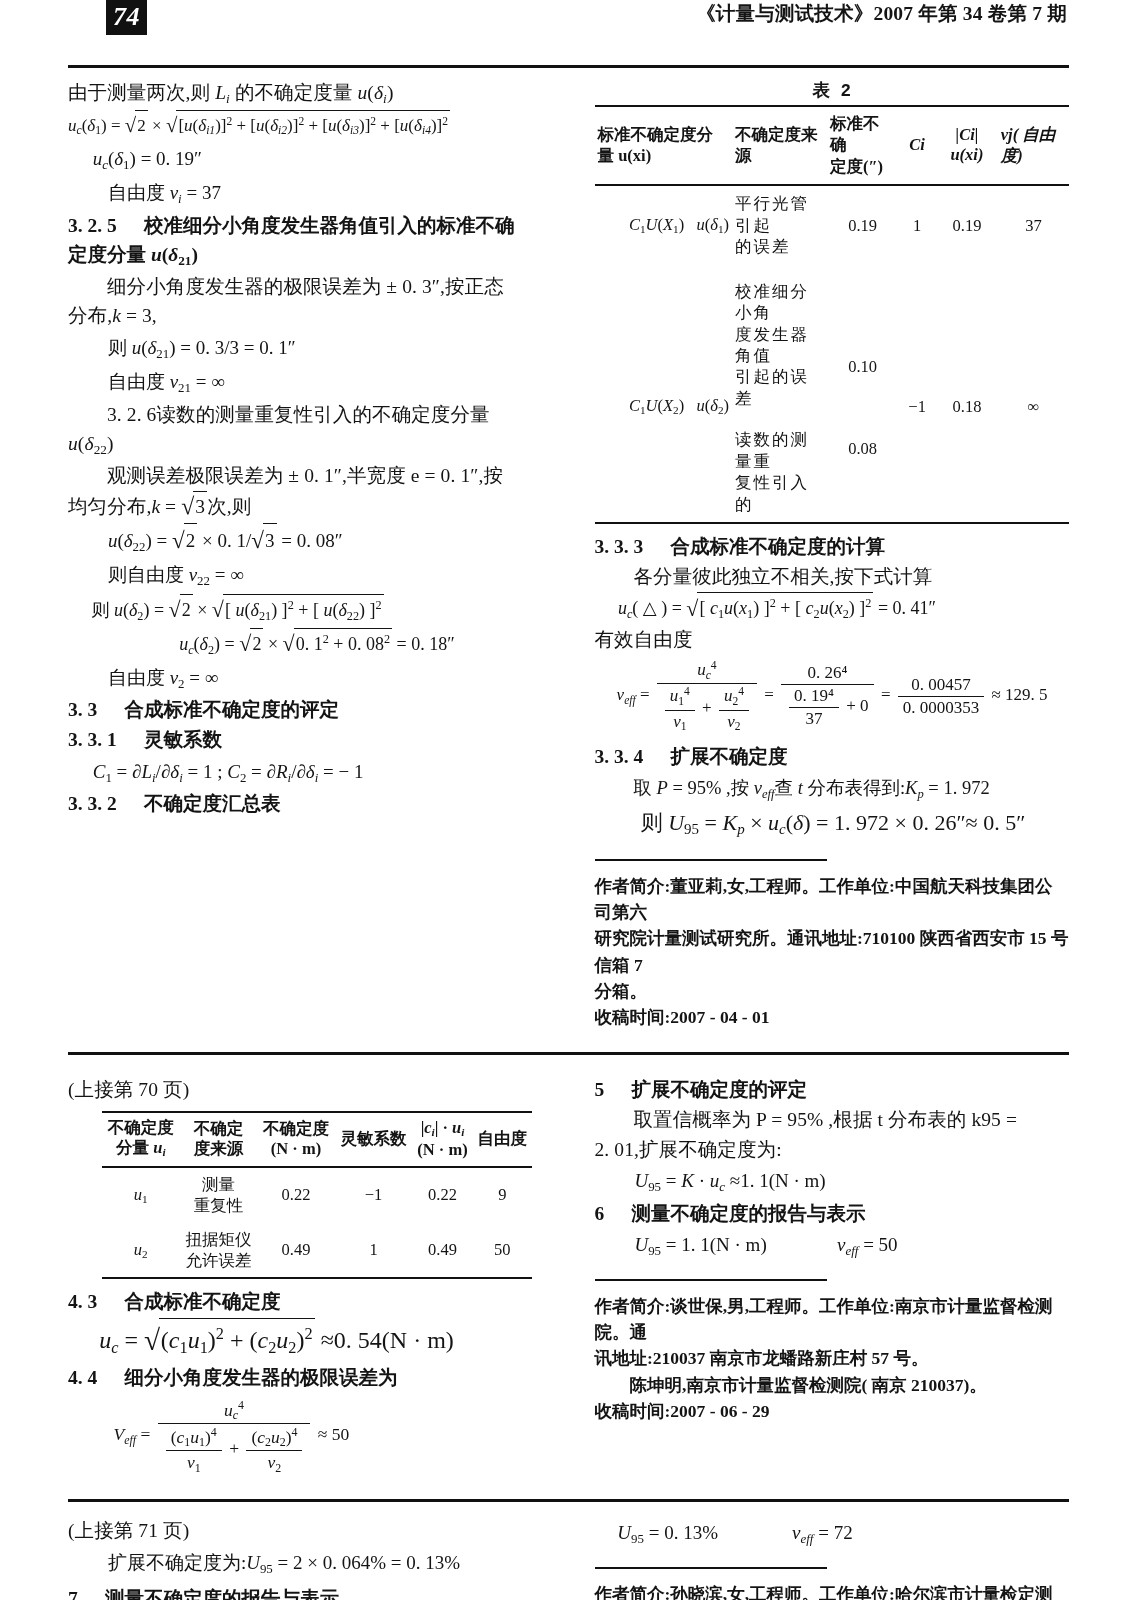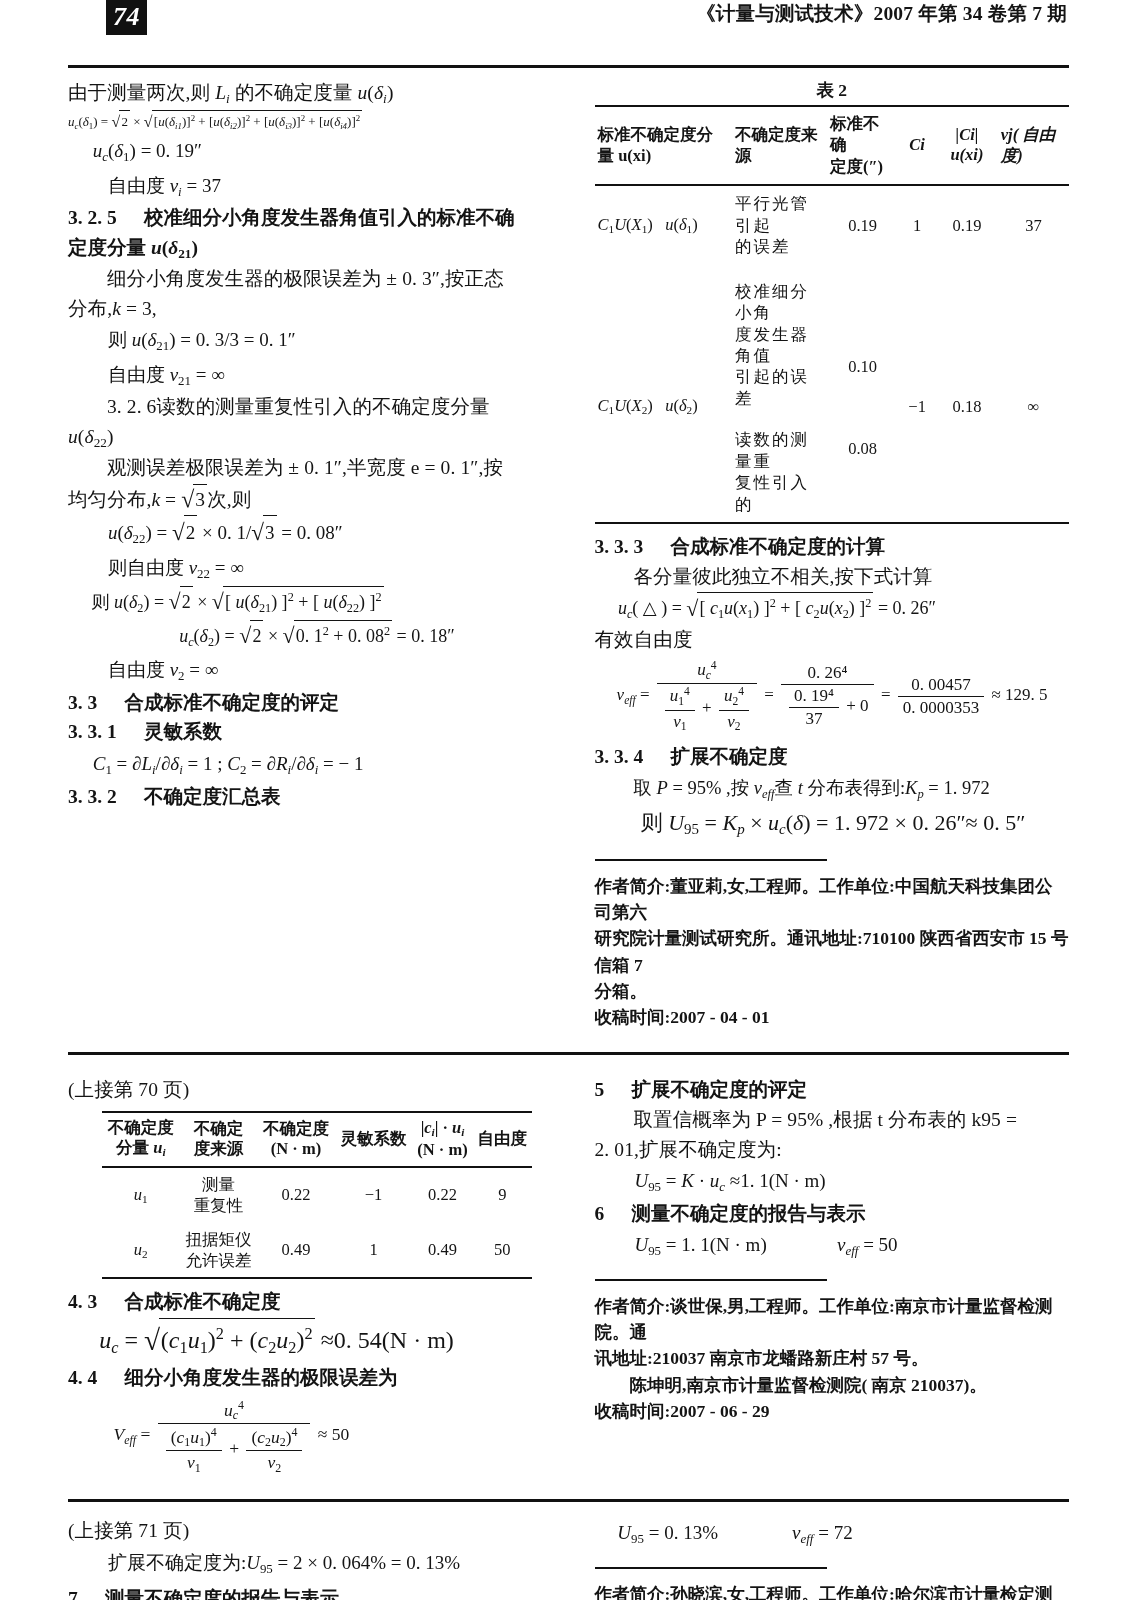--- a/index.html
+++ b/index.html
@@ -133,20 +133,21 @@
     display: block;
     padding: 1px 5px 0 5px;
   }
 
   
   .table-caption {
     text-align: center;
     font-weight: bold;
     font-size: 17.5px;
     margin-bottom: 3px;
+    font-family: Liberation Mono, monospace;
   }
   table.data {
     border-collapse: collapse;
     width: 100%;
     font-size: 16.5px;
     line-height: 1.3;
   }
   table.data thead th {
     font-weight: bold;
     text-align: left;
@@ -156,21 +157,21 @@
   table.data thead {
     border-top: 2.2px solid #111;
     border-bottom: 2.2px solid #111;
   }
   table.data tbody td {
     padding: 7px 3px;
     vertical-align: middle;
     text-align: center;
   }
   table.data tbody td.src { text-align: left; letter-spacing: 0.12em; }
-  table.data tbody td.comp { text-align: left; }
+  table.data tbody td.comp { text-align: right; }
   table.data tfoot td { border-top: 2.2px solid #111; padding: 0; height: 0; }
 
   
   #table2-wrap { margin-top: 2px; }
   #table2 thead th.h1 { width: 29%; }
   #table2 thead th.h2 { width: 20%; }
   #table2 thead th.h3 { width: 15%; text-align: left; }
   #table2 thead th.h4 { width: 8%; text-align: center; }
   #table2 thead th.h5 { width: 13%; text-align: center; }
   #table2 thead th.h6 { width: 15%; text-align: left; }
@@ -221,21 +222,21 @@
 
   <div class="cols" style="margin-top:10px;">
 
     <div class="col left">
 
       <div class="line">
         由于测量两次,则 <span class="mi">L</span><span class="sub">i</span> 的不确定度量
         <span class="mi">u</span>(<span class="mi">δ</span><span class="sub">i</span>)
       </div>
 
-      <div class="math" style="font-size:13px;">
+      <div class="math" style="font-size:17px;">
         <span class="mi">u</span><span class="sub">c</span>(<span class="mi">δ</span><span class="subn">1</span>) =
         <span class="radic"><span class="rad-body">2</span></span> ×
         <span class="radic"><span class="rad-body">[<span class="mi">u</span>(<span class="mi">δ</span><span class="sub">i1</span>)]<span class="sup">2</span> + [<span class="mi">u</span>(<span class="mi">δ</span><span class="sub">i2</span>)]<span class="sup">2</span> + [<span class="mi">u</span>(<span class="mi">δ</span><span class="sub">i3</span>)]<span class="sup">2</span> + [<span class="mi">u</span>(<span class="mi">δ</span><span class="sub">i4</span>)]<span class="sup">2</span></span></span>
       </div>
 
       <div class="math indent-math2">
         <span class="mi">u</span><span class="sub">c</span>(<span class="mi">δ</span><span class="subn">1</span>)
         <span>= 0. 19″</span>
       </div>
 
@@ -384,21 +385,21 @@
       </div>
 
       <div class="heading mt8">
         <span>3. 3. 3</span><span class="gap"></span><span>合成标准不确定度的计算</span>
       </div>
       <div class="line indent1">各分量彼此独立不相关,按下式计算</div>
 
       <div class="math indent-math2" style="font-size:18px;">
         <span class="mi">u</span><span class="sub">c</span>( △ ) =
         <span class="radic"><span class="rad-body">[ <span class="mi">c</span><span class="subn">1</span><span class="mi">u</span>(<span class="mi">x</span><span class="subn">1</span>) ]<span class="sup">2</span> + [ <span class="mi">c</span><span class="subn">2</span><span class="mi">u</span>(<span class="mi">x</span><span class="subn">2</span>) ]<span class="sup">2</span></span></span>
-        <span>= 0. 26″</span>
+        <span>= 0. 41″</span>
       </div>
 
       <div class="line">有效自由度</div>
 
       <div class="math indent-math2" style="font-size:17px; line-height:1.2; margin-top:4px;">
         <span class="mi">v</span><span class="sub">eff</span> =
         <span class="frac">
           <span class="num"><span class="mi">u</span><span class="sub">c</span><span class="sup">4</span></span>
           <span class="den">
             <span class="frac"><span class="num"><span class="mi">u</span><span class="subn">1</span><span class="sup">4</span></span><span class="den"><span class="mi">v</span><span class="subn">1</span></span></span>

